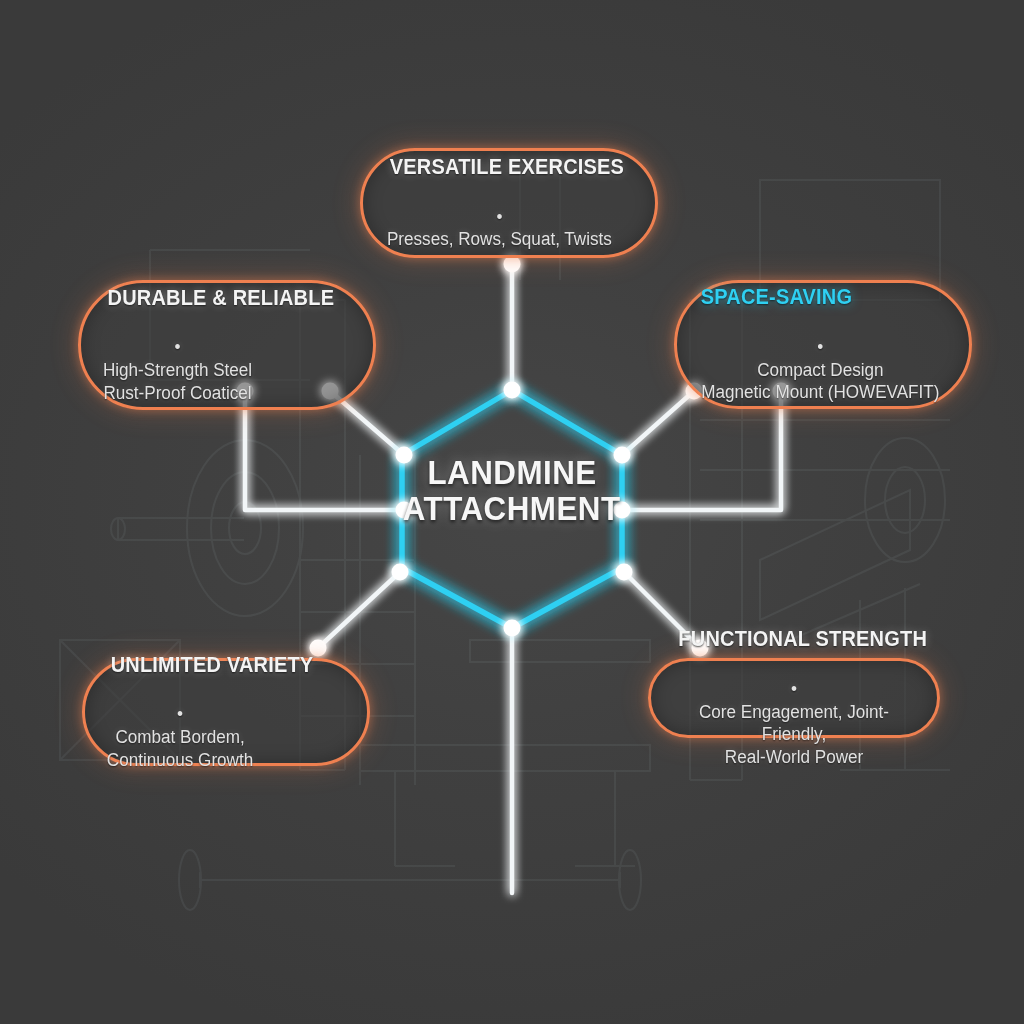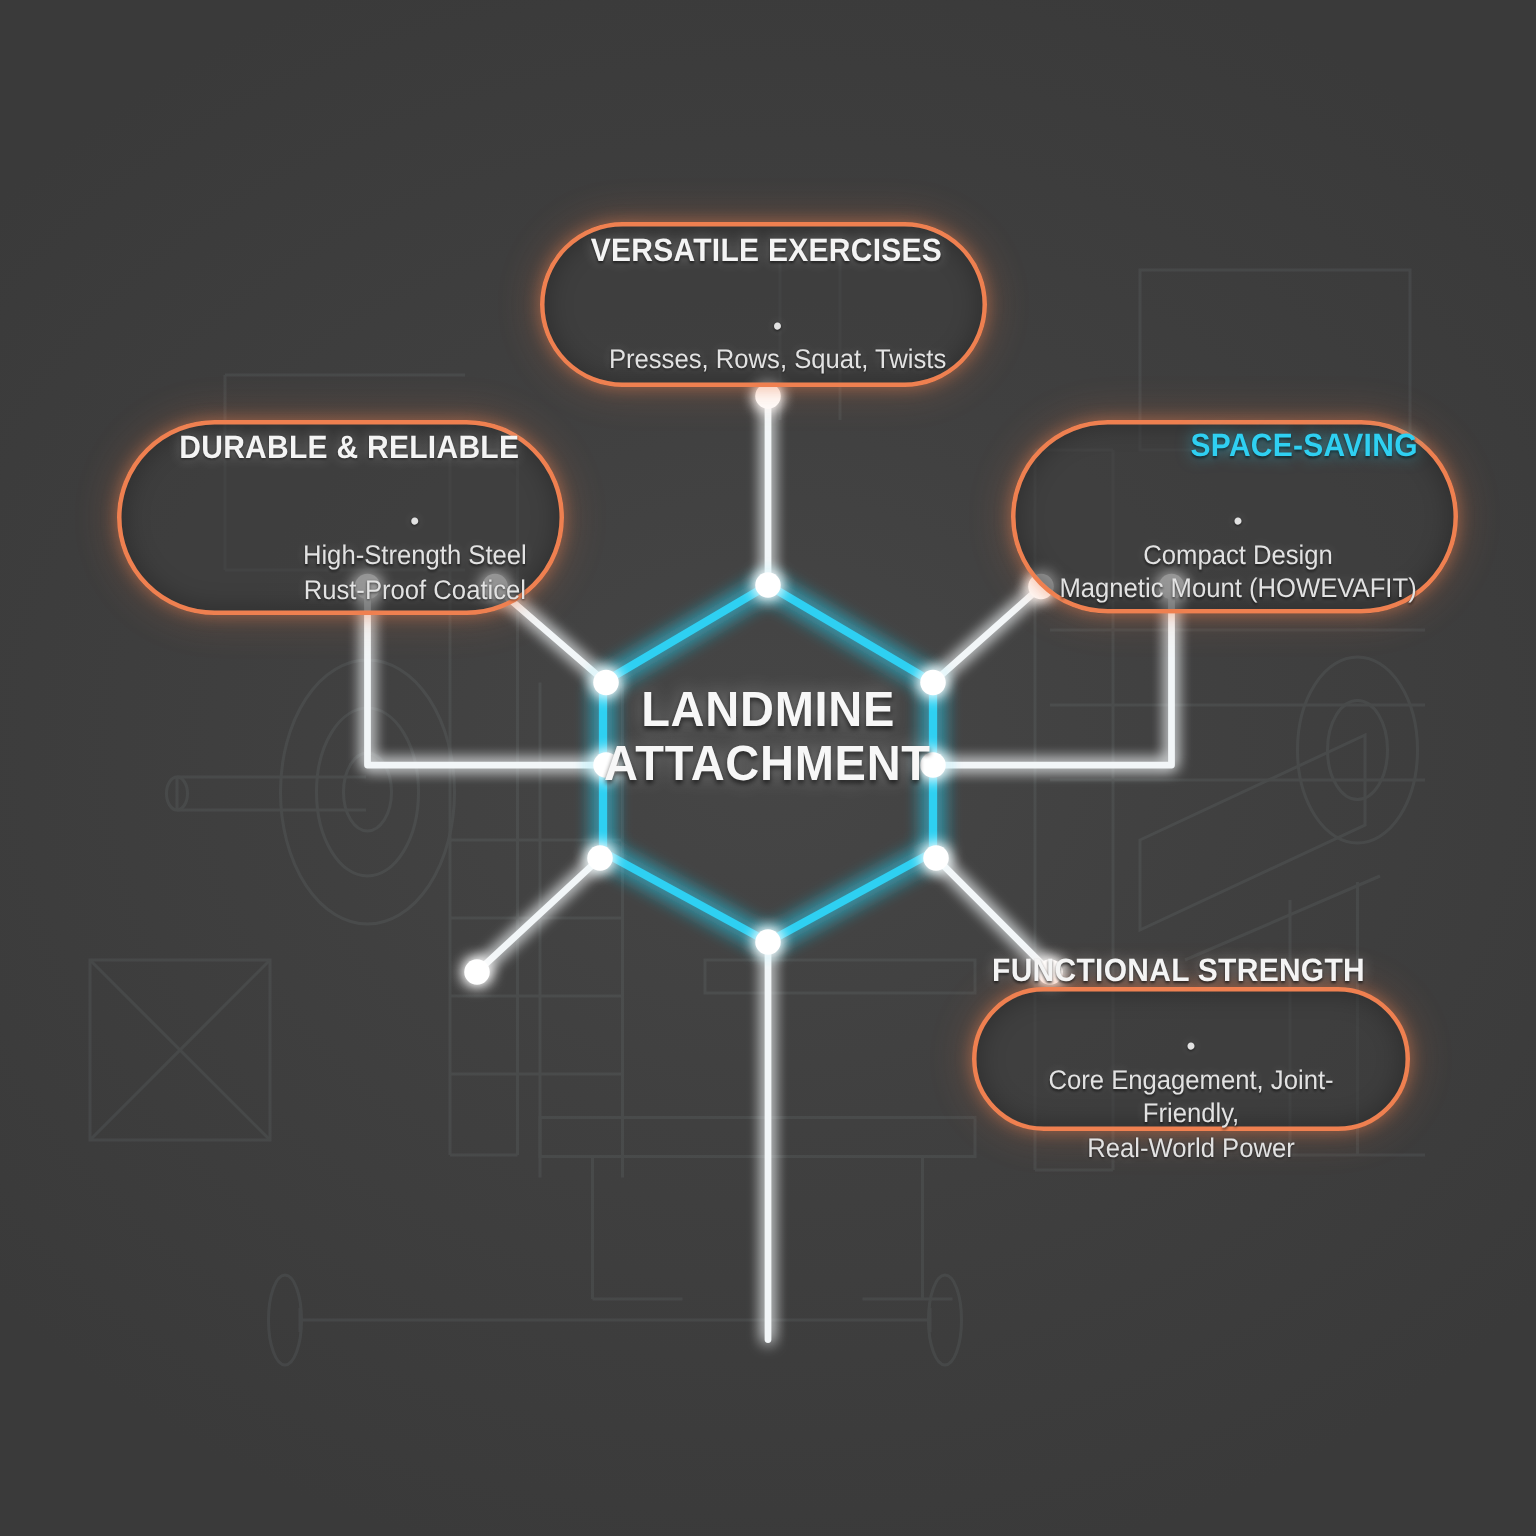--- a/index.html
+++ b/index.html
@@ -43,21 +43,21 @@
     position: absolute;
     border-radius: 999px;
     border: 3px solid var(--edge, #ef8050);
     background: rgba(62,62,62,0.55);
     box-shadow:
       0 0 10px 1px rgba(239,128,80,0.42),
       0 0 26px 4px rgba(239,128,80,0.20),
       inset 0 0 18px rgba(0,0,0,0.30);
     display: flex;
     flex-direction: column;
-    align-items: flex-end;
+    align-items: flex-start;
     justify-content: center;
     text-align: center;
     padding: 6px 18px;
   }
 
   .card-title {
     font-weight: 700;
     font-size: 21.5px;
     letter-spacing: 0.2px;
     line-height: 1.12;
@@ -80,21 +80,21 @@
     transform: scaleX(0.95);
     white-space: pre-line;
   }
   .card-body .bullet { color: #e2e2e2; }
 
   
   #card-top          { left: 360px; top: 148px; width: 298px; height: 110px; }
   #card-left         { left: 78px;  top: 280px; width: 298px; height: 130px; }
   #card-right        { left: 674px; top: 280px; width: 298px; height: 129px; }
   #card-bottom-left  { left: 82px;  top: 658px; width: 288px; height: 108px; }
-  #card-bottom-right { left: 648px; top: 658px; width: 292px; height: 96px; }
+  #card-bottom-right { left: 648px; top: 658px; width: 292px; height: 80px; }
 
   
   #hex-label {
     position: absolute;
     left: 398px;
     top: 455px;
     width: 228px;
     height: 100px;
     display: flex;
     flex-direction: column;
@@ -242,20 +242,28 @@
 
   <div class="card" id="card-right" style="--edge: #ef8050;">
     <div class="card-title accent">SPACE-SAVING</div>
     <div class="card-body">
       <span class="bullet">•</span>
       <span>Compact Design
 Magnetic Mount (HOWEVAFIT)</span>
     </div>
   </div>
 
+  <div class="card" id="card-bottom-left" style="--edge: #ef8050;">
+    <div class="card-title">UNLIMITED VARIETY</div>
+    <div class="card-body">
+      <span class="bullet">•</span>
+      <span>Combat Bordem,
+Continuous Growth</span>
+    </div>
+  </div>
 
   <div class="card" id="card-bottom-right" style="--edge: #ef8050;">
     <div class="card-title">FUNCTIONAL STRENGTH</div>
     <div class="card-body">
       <span class="bullet">•</span>
       <span>Core Engagement, Joint-Friendly,
 Real-World Power</span>
     </div>
   </div>
 

